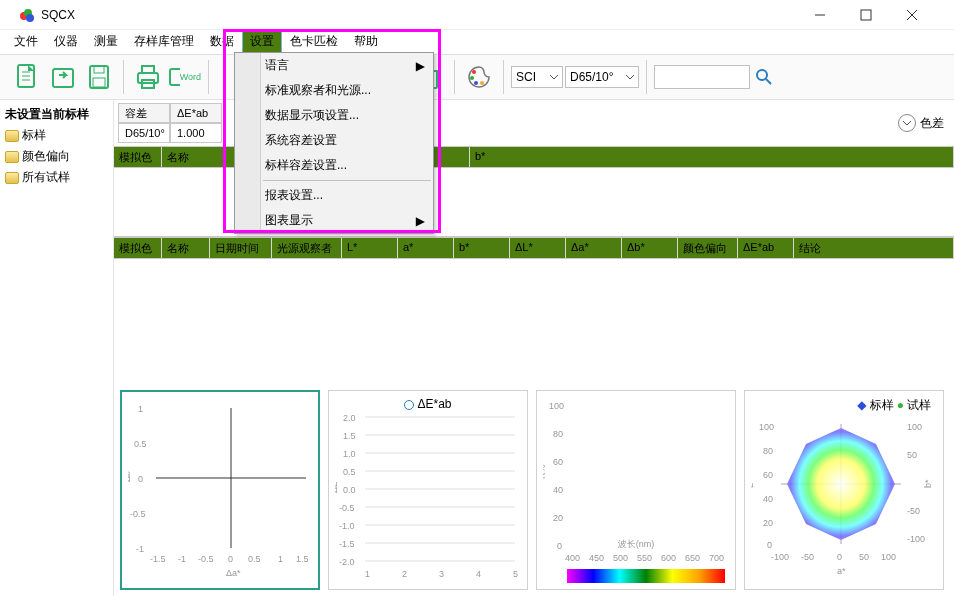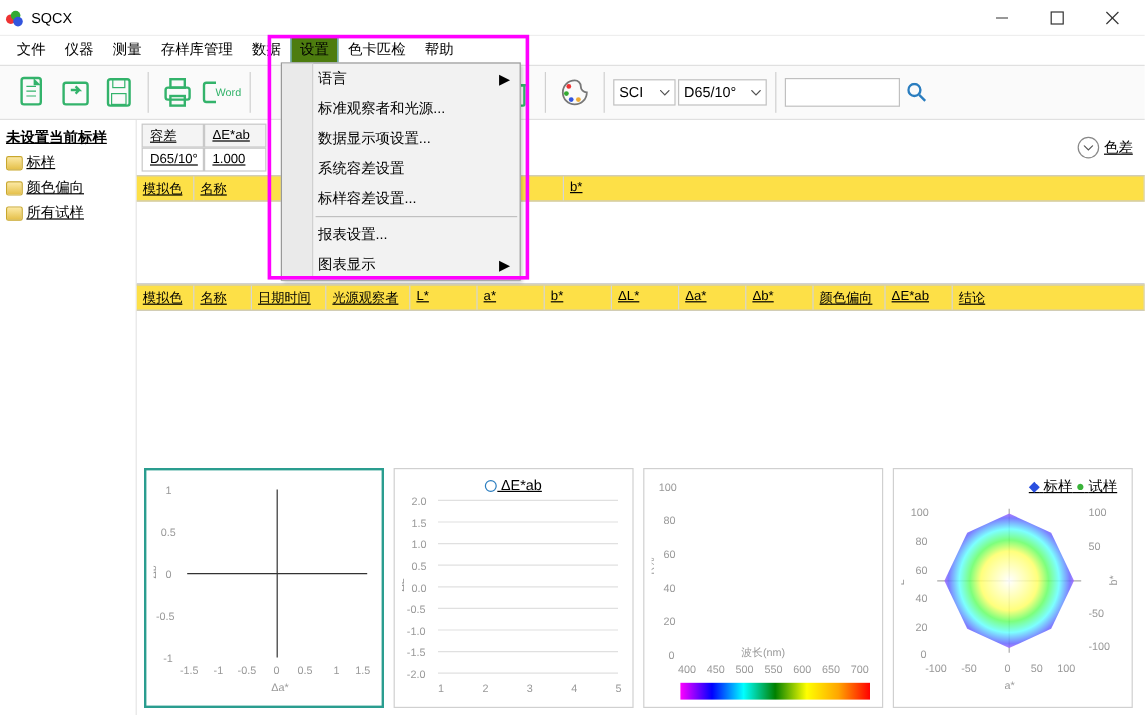--- a/index.html
+++ b/index.html
@@ -1,42 +1,42 @@
 <!DOCTYPE html>
 <html><head>
 <meta charset="utf-8">
 <style>
 * { box-sizing: border-box; margin: 0; padding: 0; font-family: "Microsoft YaHei", Arial, sans-serif; font-size: 12px; }
 body { width: 954px; height: 596px; background: #fff; overflow: hidden; position: relative; }
-.titlebar { height: 30px; display: flex; align-items: center; padding: 0 4px; border-bottom: 1px solid #eee; }
+.titlebar { height: 30px; display: flex; align-items: center; padding: 0 19px; border-bottom: 1px solid #eee; }
 .titlebar .icon { width: 16px; height: 16px; margin-right: 6px; }
 .titlebar .title { flex: 1; font-size: 12px; }
 .titlebar .winbtn { width: 46px; height: 28px; display: flex; align-items: center; justify-content: center; }
 .menubar { height: 24px; display: flex; align-items: flex-start; padding-left: 6px; gap: 0; }
 .menubar .menuitem { padding: 3px 8px; cursor: default; }
 .menubar .menuitem.active { background: #4d7c0f; border: 1px solid #7ab8d6; padding: 2px 7px; }
 .toolbar { height: 46px; display: flex; align-items: center; border-top: 1px solid #e0e0e0; border-bottom: 1px solid #e0e0e0; background: #fafafa; padding: 0 6px; position: relative; }
 .tb-group { display: flex; align-items: center; gap: 2px; padding: 0 4px; }
 .tb-sep { width: 1px; height: 34px; background: #d0d0d0; margin: 0 3px; }
 .tb-btn { width: 34px; height: 34px; display: flex; align-items: center; justify-content: center; }
 .tb-select { border: 1px solid #c0c0c0; background: #fff; height: 22px; display: flex; align-items: center; padding: 0 4px; gap: 3px; font-size: 12px; }
 .tb-select svg { width: 8px; height: 5px; }
 .tb-input { border: 1px solid #c0c0c0; background: #fff; height: 24px; width: 96px; padding: 0 4px; }
-.main { display: flex; height: calc(596px - 30px - 24px - 46px); text-decoration: underline; }
+.main { display: flex; height: calc(596px - 30px - 24px - 46px); }
 .sidebar { width: 114px; border-right: 1px solid #e5e5e5; padding: 4px 2px; }
 .side-row { display: flex; align-items: center; gap: 3px; padding: 2px 3px; }
 .side-row.bold { font-weight: bold; }
 .folder { width: 14px; height: 12px; background: linear-gradient(#fce9a3,#e5c04a); border: 1px solid #c9a72b; border-radius: 2px; }
 .content { flex: 1; display: flex; flex-direction: column; }
 .row1 { display: flex; align-items: center; gap: 0; padding: 3px 4px; }
 .cell-h { border: 1px solid #c8c8c8; background: #f4f4f4; padding: 2px 6px; height: 20px; display: flex; align-items: center; font-size: 11px; }
 .cell { border: 1px solid #c8c8c8; padding: 2px 6px; height: 20px; display: flex; align-items: center; font-size: 11px; }
 .row1-right { margin-left: auto; display: flex; align-items: center; gap: 4px; padding-right: 6px; }
 .circbtn { width: 18px; height: 18px; border: 1px solid #888; border-radius: 50%; display: flex; align-items: center; justify-content: center; }
-.tbl-head { display: flex; border-top: 1px solid #c8c8c8; border-bottom: 1px solid #c8c8c8; background: #fde047; height: 22px; }
+.tbl-head { display: flex; border-top: 1px solid #c8c8c8; border-bottom: 1px solid #c8c8c8; background: #4d7c0f; height: 22px; }
 .th { border-right: 1px solid #d5d5d5; padding: 3px 5px; font-size: 11px; }
 .tbl-body { height: 68px; }
 .tbl2 .tbl-body { height: 90px; }
 .charts { display: flex; gap: 8px; padding: 6px; margin-top: auto; }
 .chart { border: 1px solid #d0d0d0; background: #fff; height: 200px; position: relative; padding: 6px; }
 .chart.active { border: 2px solid #2a9d8f; }
 .chart1 { width: 200px; }
 .chart2 { width: 200px; }
 .chart3 { width: 200px; }
 .chart4 { width: 200px; }

